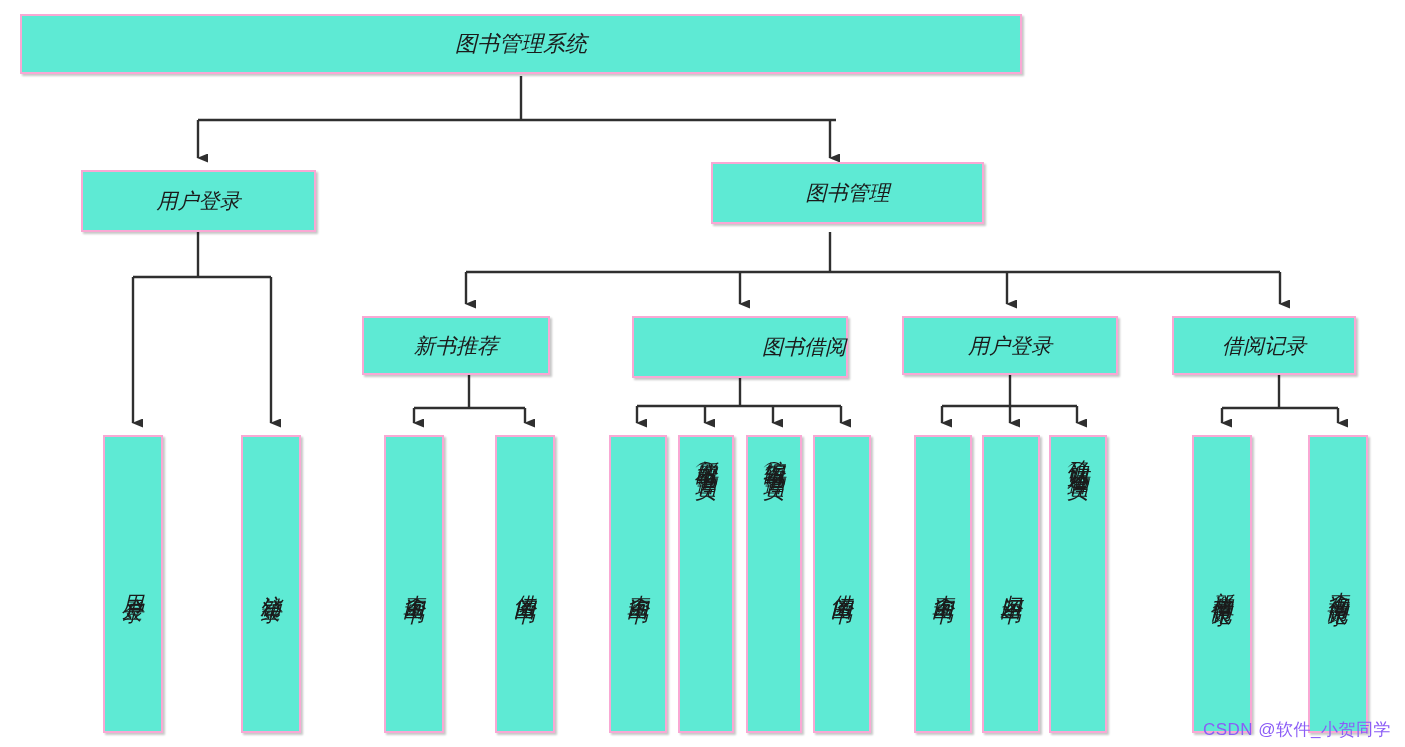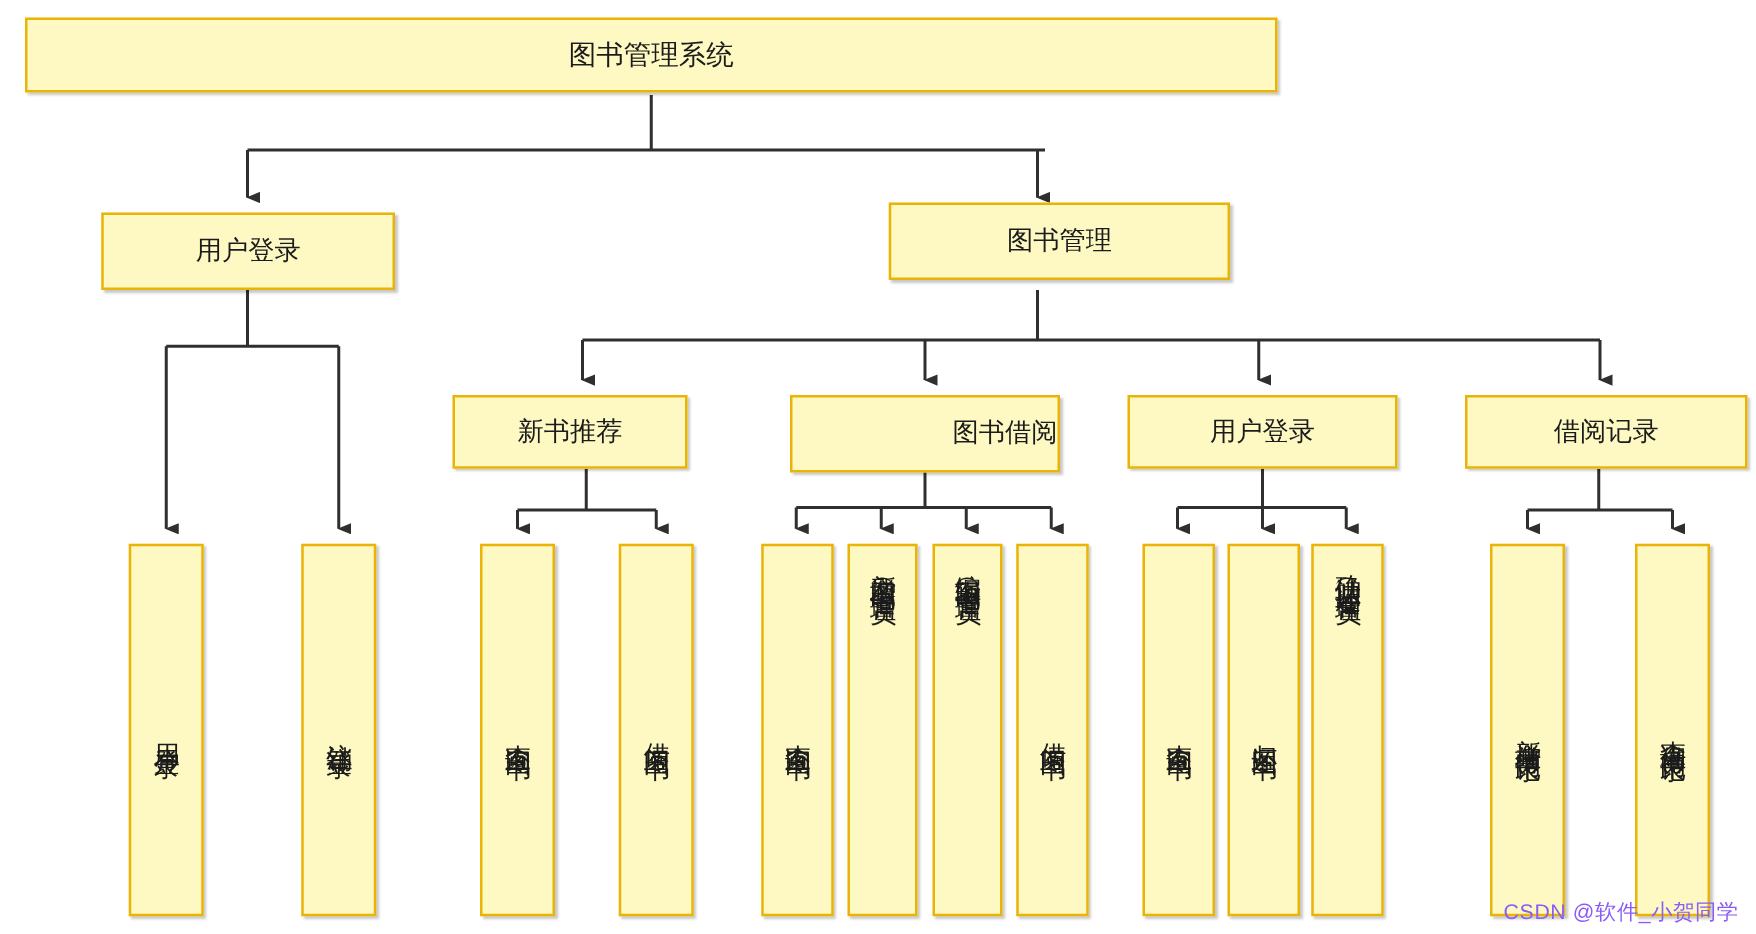--- a/index.html
+++ b/index.html
@@ -22,27 +22,28 @@
     position: absolute;
     left: 0;
     top: 0;
     width: 1405px;
     height: 747px;
     pointer-events: none;
   }
   .node {
     position: absolute;
     box-sizing: border-box;
-    border: 2px solid #eab308;
-    background: #fef9c3;
+    border: 2px solid #f9a8d4;
+    background: #5eead4;
     box-shadow: 2px 2px 2px rgba(0,0,0,0.22);
     display: flex;
     align-items: center;
     justify-content: center;
     color: #1b1b1b;
+    font-style: italic;
   }
   .node .label {
     text-align: center;
     line-height: 1.12;
     white-space: nowrap;
   }
   
   .node.horiz .label {
     font-size: 21px;
   }
@@ -154,21 +155,21 @@
   </div>
 
   <div class="node horiz" style="left:632px; top:316px; width:216px; height:62px;justify-content:flex-end;">
     <span class="label">图书借阅</span>
   </div>
 
   <div class="node horiz" style="left:902px; top:316px; width:216px; height:59px;">
     <span class="label">用户登录</span>
   </div>
 
-  <div class="node horiz" style="left:1172px; top:316px; width:226px; height:59px;">
+  <div class="node horiz" style="left:1172px; top:316px; width:184px; height:59px;">
     <span class="label">借阅记录</span>
   </div>
 
   <div class="node vert middle" style="left:103px; top:435px; width:60px; height:298px;">
     <span class="label">用户登录</span>
   </div>
 
   <div class="node vert middle" style="left:241px; top:435px; width:60px; height:298px;">
     <span class="label">注销登录</span>
   </div>

